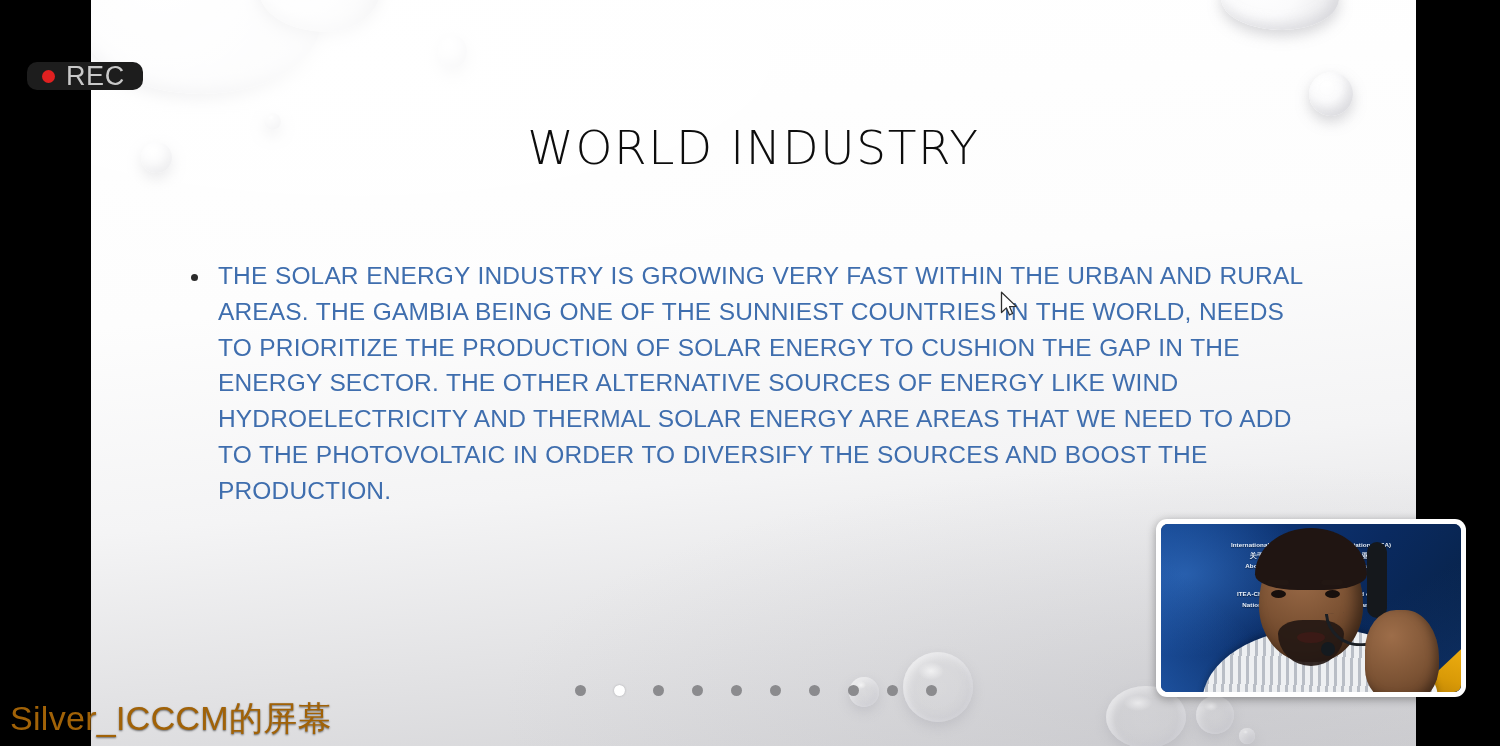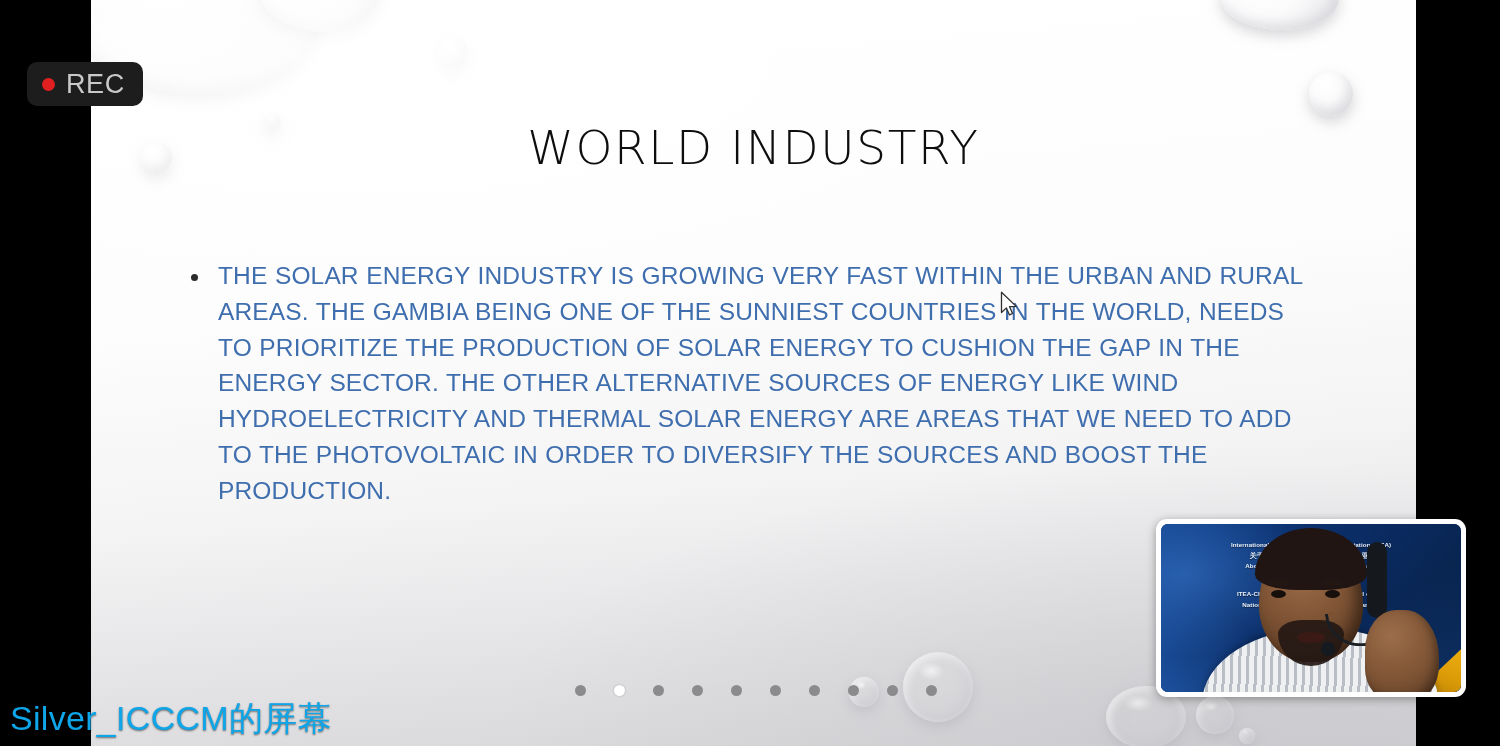--- a/index.html
+++ b/index.html
@@ -135,21 +135,21 @@
   .page-dots .pd.active {
     background: #ffffff;
     box-shadow: 0 0 2px rgba(120,120,125,.55);
   }
 
   
   .rec-badge {
     position: absolute;
     left: 27px;
     top: 62px;
-    height: 44px;
+    height: 28px;
     padding: 0 18px 0 15px;
     display: flex;
     align-items: center;
     gap: 11px;
     background: #1d1d1d;
     border-radius: 10px;
     z-index: 40;
   }
   .rec-dot {
     width: 13px;
@@ -166,21 +166,21 @@
     line-height: 1;
   }
 
   
   .share-caption {
     position: absolute;
     left: 10px;
     bottom: 8px;
     font-family: "Liberation Sans", sans-serif;
     font-size: 34px;
-    color: #0ea5e9;
+    color: #a16207;
     letter-spacing: .3px;
     line-height: 1.15;
     z-index: 45;
     text-shadow: 0 1px 2px rgba(0,0,0,.55);
   }
 
   
   .video-tile {
     position: absolute;
     left: 1156px;

